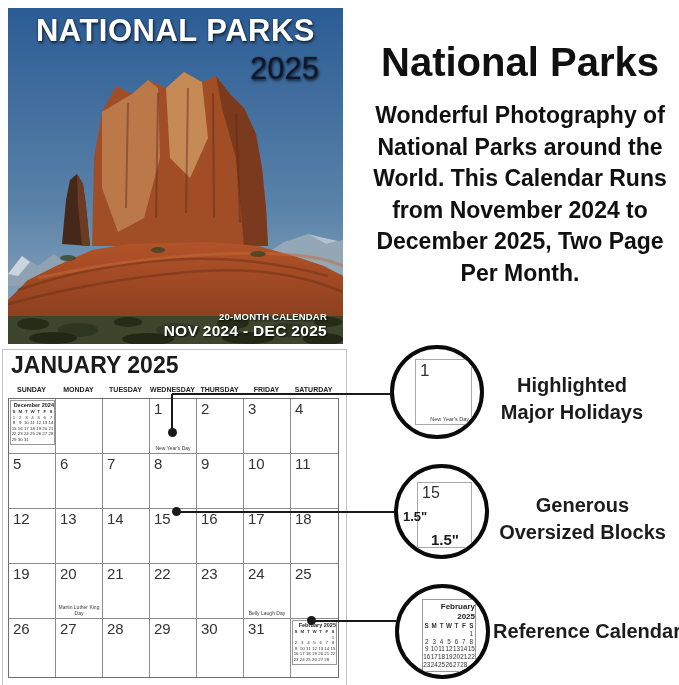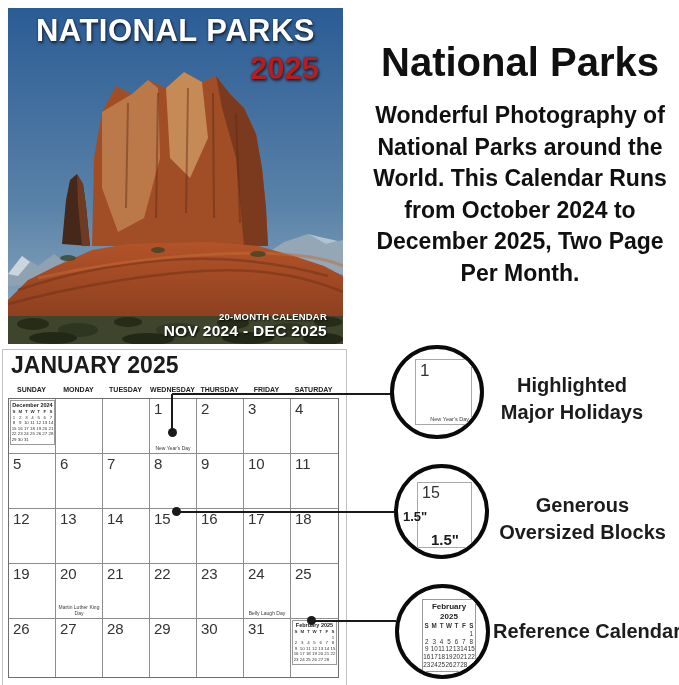--- a/index.html
+++ b/index.html
@@ -5,21 +5,21 @@
   html,body{margin:0;padding:0;background:#fff;}
   .canvas{position:relative;width:679px;height:685px;background:#fff;overflow:hidden;
           font-family:"Liberation Sans",sans-serif;color:#111;}
 
   
   .cover{position:absolute;left:8px;top:8px;width:335px;height:336px;overflow:hidden;}
   .cover svg{display:block;}
   .cover-title{position:absolute;top:5px;left:0;right:0;text-align:center;
     font-size:31px;font-weight:bold;color:#fff;letter-spacing:.5px;
     text-shadow:1px 2px 3px rgba(0,0,0,.65),0 0 2px rgba(0,0,0,.4);}
-  .cover-year{position:absolute;top:43px;right:24px;font-size:31px;font-weight:bold;color:#b91c1c;
+  .cover-year{position:absolute;top:43px;right:24px;font-size:31px;font-weight:normal;color:#0f172a;
     text-shadow:1px 2px 3px rgba(0,0,0,.65),0 0 2px rgba(0,0,0,.4);}
   .cover-badge{position:absolute;right:16px;bottom:4px;text-align:right;color:#fff;
     text-shadow:1px 1px 2px rgba(0,0,0,.8);}
   .badge1{font-size:9.5px;font-weight:bold;letter-spacing:.2px;}
   .badge2{font-size:15.5px;font-weight:bold;letter-spacing:.3px;text-align:center;}
 
   
   .page{position:absolute;left:2px;top:349px;width:345px;height:397px;background:#fff;
         border:1px solid #c2c2c2;box-sizing:border-box;}
   .month-title{position:absolute;left:8px;top:2px;font-size:23px;font-weight:bold;color:#1b1b1b;}
@@ -32,21 +32,21 @@
   .cell{position:relative;border-right:1px solid #8d8d8d;border-bottom:1px solid #8d8d8d;
         overflow:hidden;box-sizing:border-box;}
   .cell:nth-child(7n){border-right:none;}
   .cell:nth-child(n+29){border-bottom:none;}
   .daynum{display:block;padding:2px 0 0 4px;font-size:15px;color:#333;line-height:15px;}
   .note{position:absolute;bottom:2px;left:0;right:0;text-align:center;font-size:5px;color:#3a3a3a;}
 
   
   .mini-cal{border:1px solid #9a9a9a;background:#fff;width:45px;margin:1px;padding:1px 0;
             box-sizing:border-box;}
-  .mini-title{font-size:5.5px;font-weight:bold;text-align:center;color:#222;line-height:7px;}
+  .mini-title{font-size:5.5px;font-weight:bold;text-align:right;color:#222;line-height:7px;}
   .mini-row{display:grid;grid-template-columns:repeat(7,1fr);}
   .mini-row div{font-size:4.4px;line-height:5.6px;text-align:center;color:#333;}
   .mini-head div{font-weight:bold;}
 
   
   .info-heading{position:absolute;left:360px;top:40px;width:320px;margin:0;text-align:center;
     font-size:40px;font-weight:bold;color:#101010;}
   .info-desc{position:absolute;left:360px;top:100px;width:320px;margin:0;text-align:center;
     font-size:23px;font-weight:bold;line-height:31.5px;color:#101010;white-space:pre-line;}
 
@@ -374,21 +374,21 @@
             </div>
           </div>
         </div>
       </div>
   </div>
 
   <h1 class="info-heading">National Parks</h1>
   <p class="info-desc">Wonderful Photography of
 National Parks around the
 World. This Calendar Runs
-from October 2024 to
+from November 2024 to
 December 2025, Two Page
 Per Month.</p>
 
   <div class="cline" id="l1v"></div>
   <div class="cline" id="l1h"></div>
   <div class="cdot" id="d1"></div>
   <div class="cline" id="l2h"></div>
   <div class="cdot" id="d2"></div>
   <div class="cline" id="l3h"></div>
   <div class="cdot" id="d3"></div>

